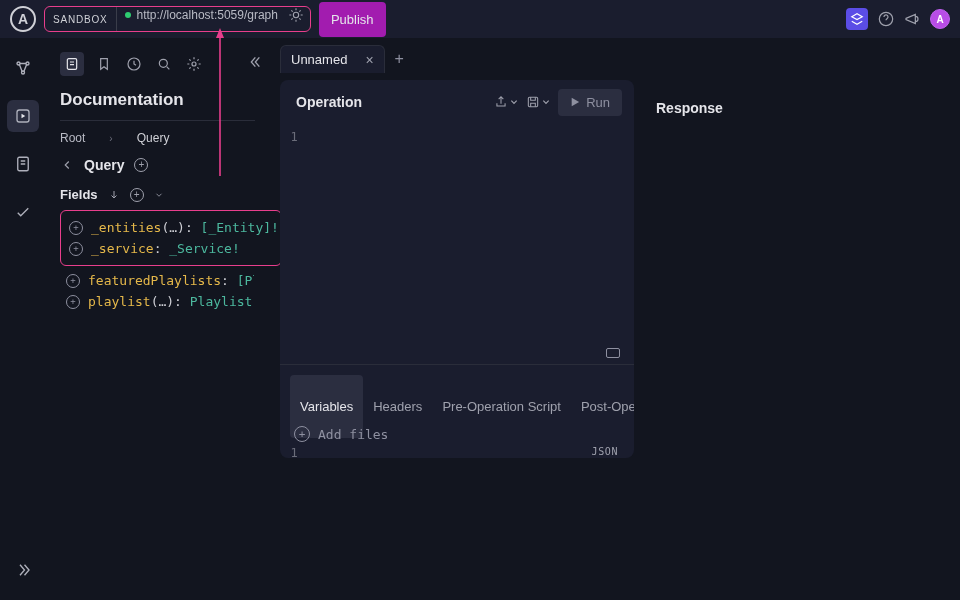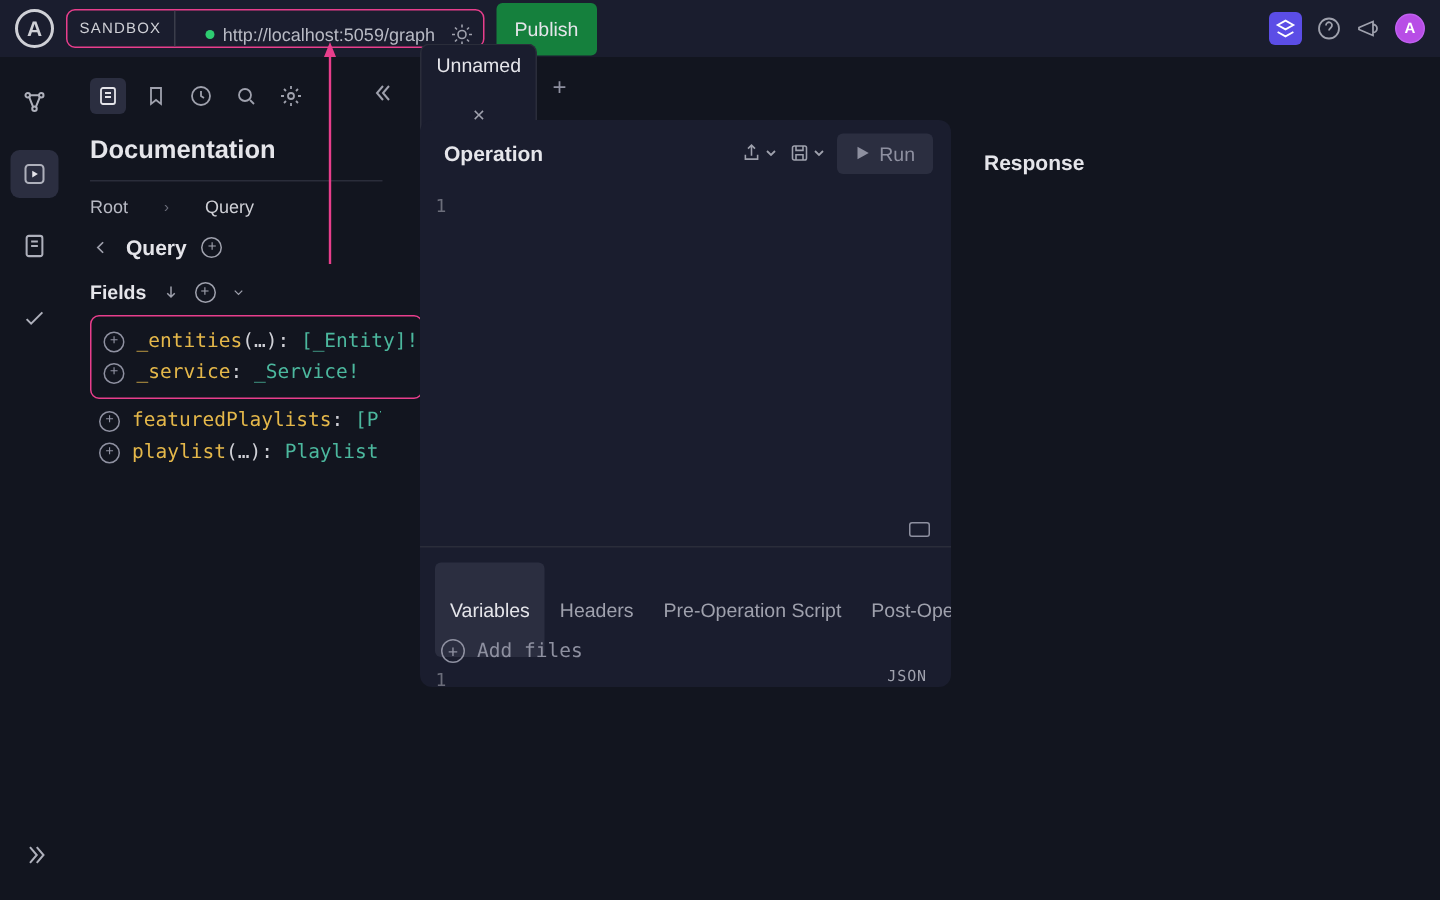--- a/index.html
+++ b/index.html
@@ -22,45 +22,45 @@
     gap: 8px;
   }
   .logo-a {
     width: 26px; height: 26px;
     border: 2px solid #cfd0d6;
     border-radius: 50%;
     display: flex; align-items: center; justify-content: center;
     font-weight: 700; font-size: 14px; color: #cfd0d6;
   }
   .url-capsule {
-    display: flex; align-items: flex-end;
+    display: flex; align-items: flex-start;
     border: 1.5px solid #e83e8c;
     border-radius: 6px;
     height: 26px;
     overflow: hidden;
   }
   .sandbox-label {
     padding: 0 8px;
     font-size: 10px;
     letter-spacing: 0.8px;
     color: #cfd0d6;
     border-right: 1px solid #3a3d4a;
     height: 100%;
     display: flex; align-items: center;
   }
   .url-inner {
     display: flex; align-items: center;
-    padding: 0 6px 0 20px;
+    padding: 0 6px 0 8px;
     gap: 6px;
   }
   .dot-green { width: 6px; height: 6px; background: #2ecc71; border-radius: 50%; }
   .url-text { font-size: 12px; color: #b8bac4; }
   .gear-top { width: 16px; height: 16px; fill: #9fa1ad; margin-left: 4px; }
   .publish-btn {
-    background: #15803d;
+    background: #a21caf;
     border: none; border-radius: 4px;
     color: #e5e5ea;
     font-size: 13px;
     padding: 10px 12px;
     cursor: pointer;
   }
   .top-right { margin-left: auto; display: flex; align-items: center; gap: 10px; }
   .pill-btn {
     width: 22px; height: 22px;
     background: #5b4de6;
@@ -162,21 +162,20 @@
   }
   .tab {
     background: #1a1d2e;
     border: 1px solid #2a2d3a;
     border-bottom: none;
     border-radius: 6px 6px 0 0;
     padding: 6px 10px;
     display: flex; align-items: center; gap: 18px;
     font-size: 13px;
     color: #e5e5ea;
-    flex-direction: column;
   }
   .tab-close { font-size: 14px; color: #9fa1ad; cursor: pointer; line-height: 1; }
   .tab-add { font-size: 16px; color: #8e90a0; cursor: pointer; }
 
   
   .op-panel {
     position: absolute; left: 280px; top: 80px;
     width: 354px; height: 378px;
     background: #1a1d2e;
     border-radius: 8px;

